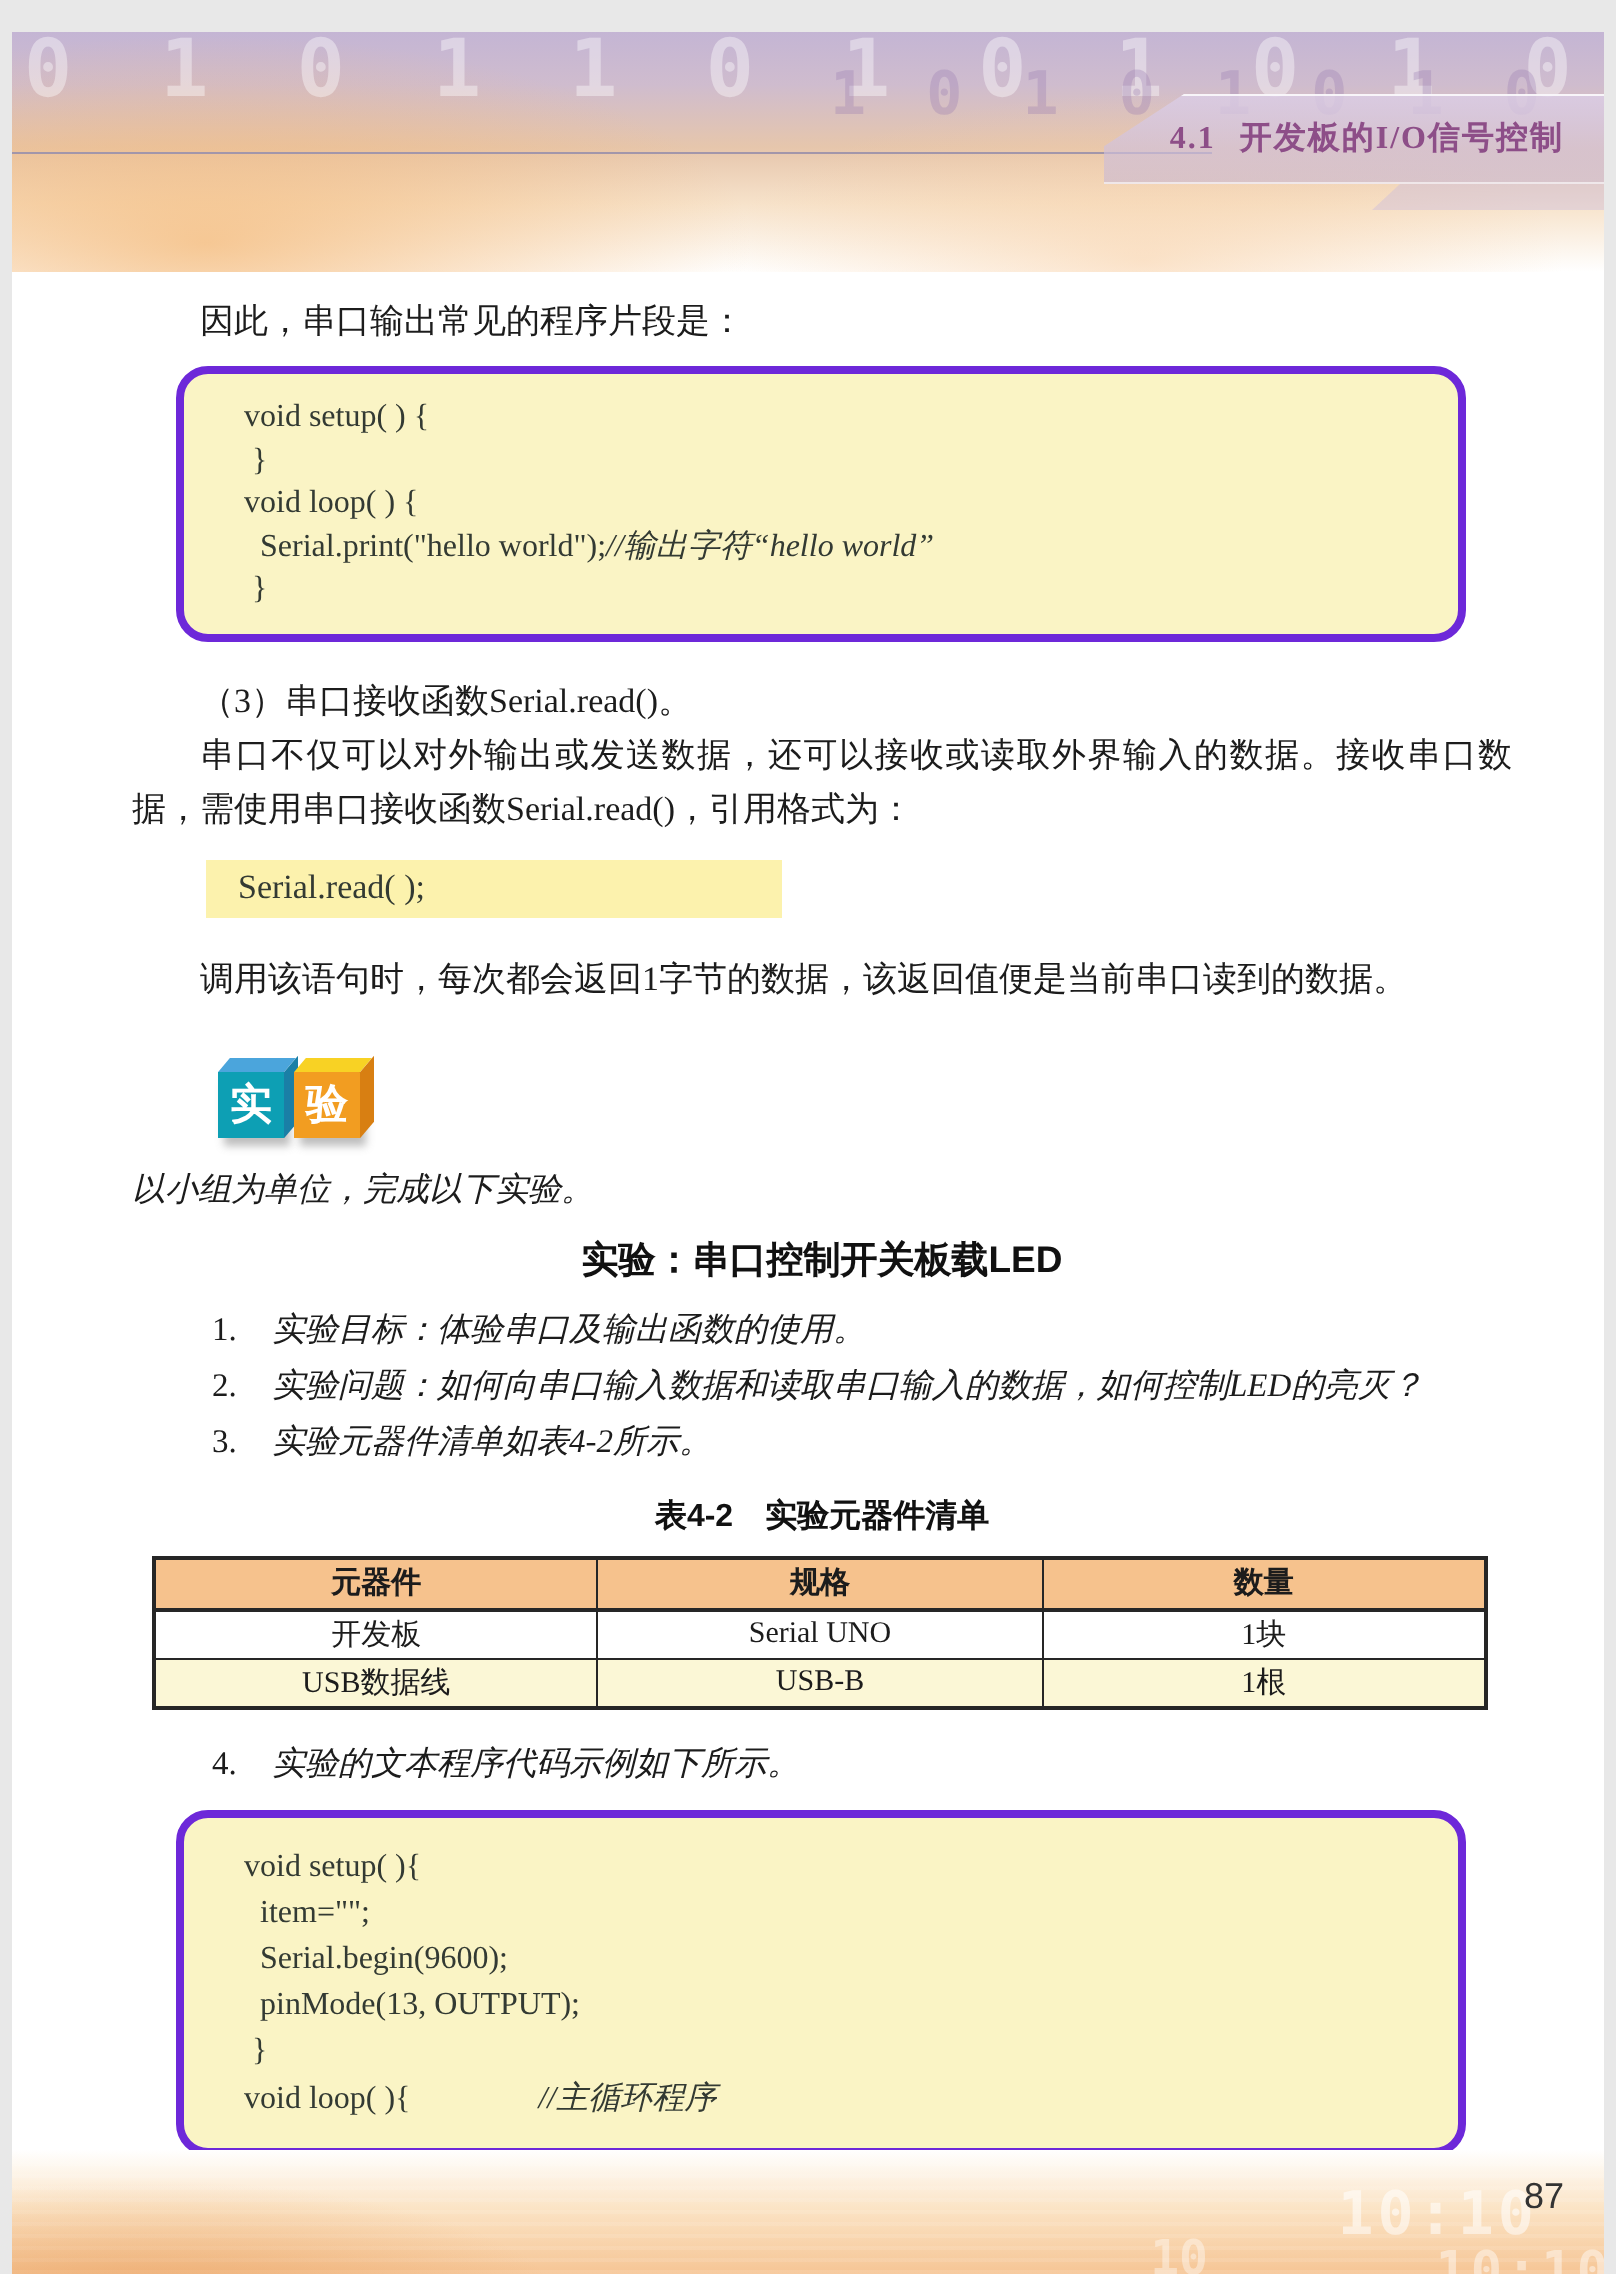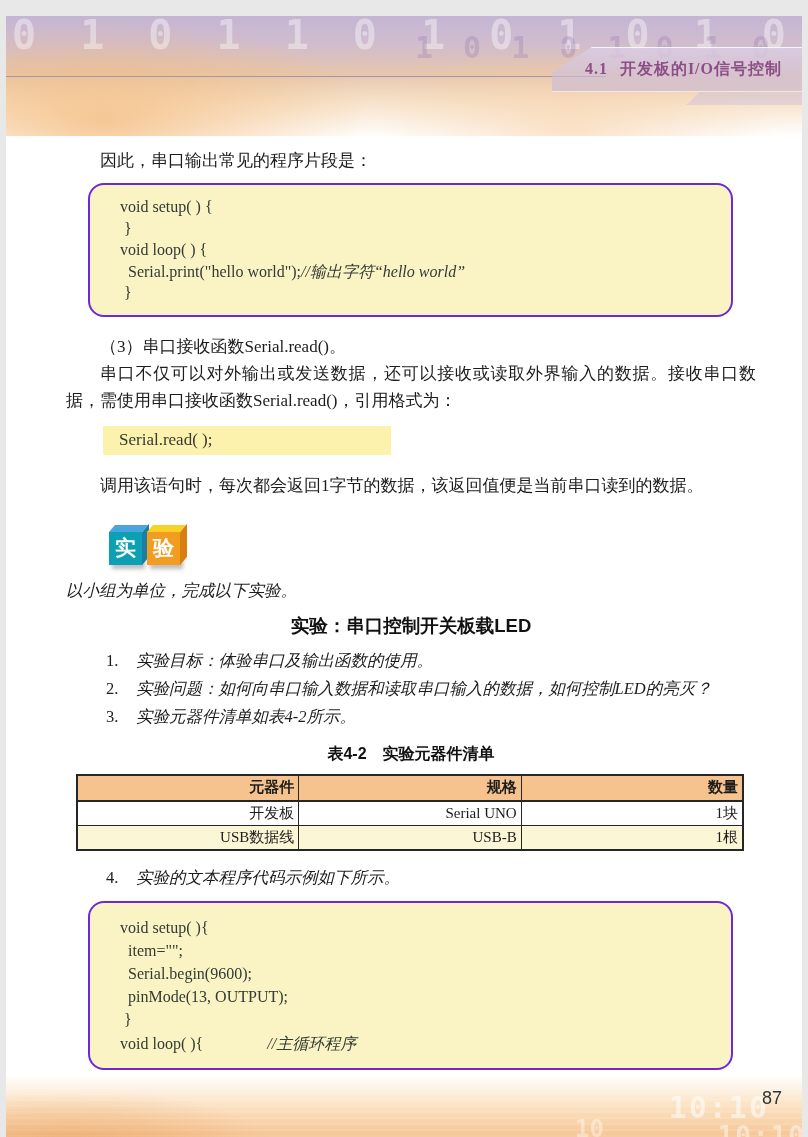--- a/index.html
+++ b/index.html
@@ -43,21 +43,21 @@
   }
   .header-title .sec-gap { display:inline-block; width:12px; }
 
   
   .content { position:absolute; top:131px; left:60px; width:690px; }
   .para { font-size:17px; line-height:27px; text-align:justify; }
   .indent { text-indent:2em; }
 
   .code-box {
     margin:9px 0 0 22px; width:645px;
-    background:#faf4c5; border:2px solid #6d28d9; border-radius:16px;
+    background:#faf4c5; border:4px solid #6d28d9; border-radius:16px;
     padding:11px 12px 11px 30px;
     font-size:16px; line-height:21.5px; color:#333a33;
   }
   .code-box.tall { line-height:23.2px; padding-top:13px; padding-bottom:13px; }
   .code-line { white-space:pre; }
   .comment { font-style:italic; font-family:"Liberation Serif","DejaVu Serif",serif; }
 
   .inline-code-highlight {
     display:block; margin:12px 0 0 37px; width:288px;
     background:#fcf2ad; padding:4px 0 5px 16px;
@@ -100,21 +100,21 @@
   .table-caption {
     margin-top:13px; text-align:center;
     font-family:"Liberation Sans","DejaVu Sans",sans-serif;
     font-weight:bold; font-size:16px; color:#111;
   }
   table.parts {
     margin:9px 0 0 10px; width:668px; border-collapse:collapse;
     border:2px solid #262626;
   }
   table.parts th, table.parts td {
-    border:1px solid #262626; text-align:right; padding:2px 4px;
+    border:1px solid #262626; text-align:center; padding:2px 4px;
   }
   table.parts th {
     background:#f6c28d; height:26px;
     font-family:"Liberation Sans","DejaVu Sans",sans-serif;
     font-size:15px; font-weight:bold; border-bottom:2px solid #262626;
   }
   table.parts td { height:24px; font-size:15px; }
   table.parts tr.row-alt td { background:#fbf7d6; }
 
   .item4 { margin-top:13px; }

